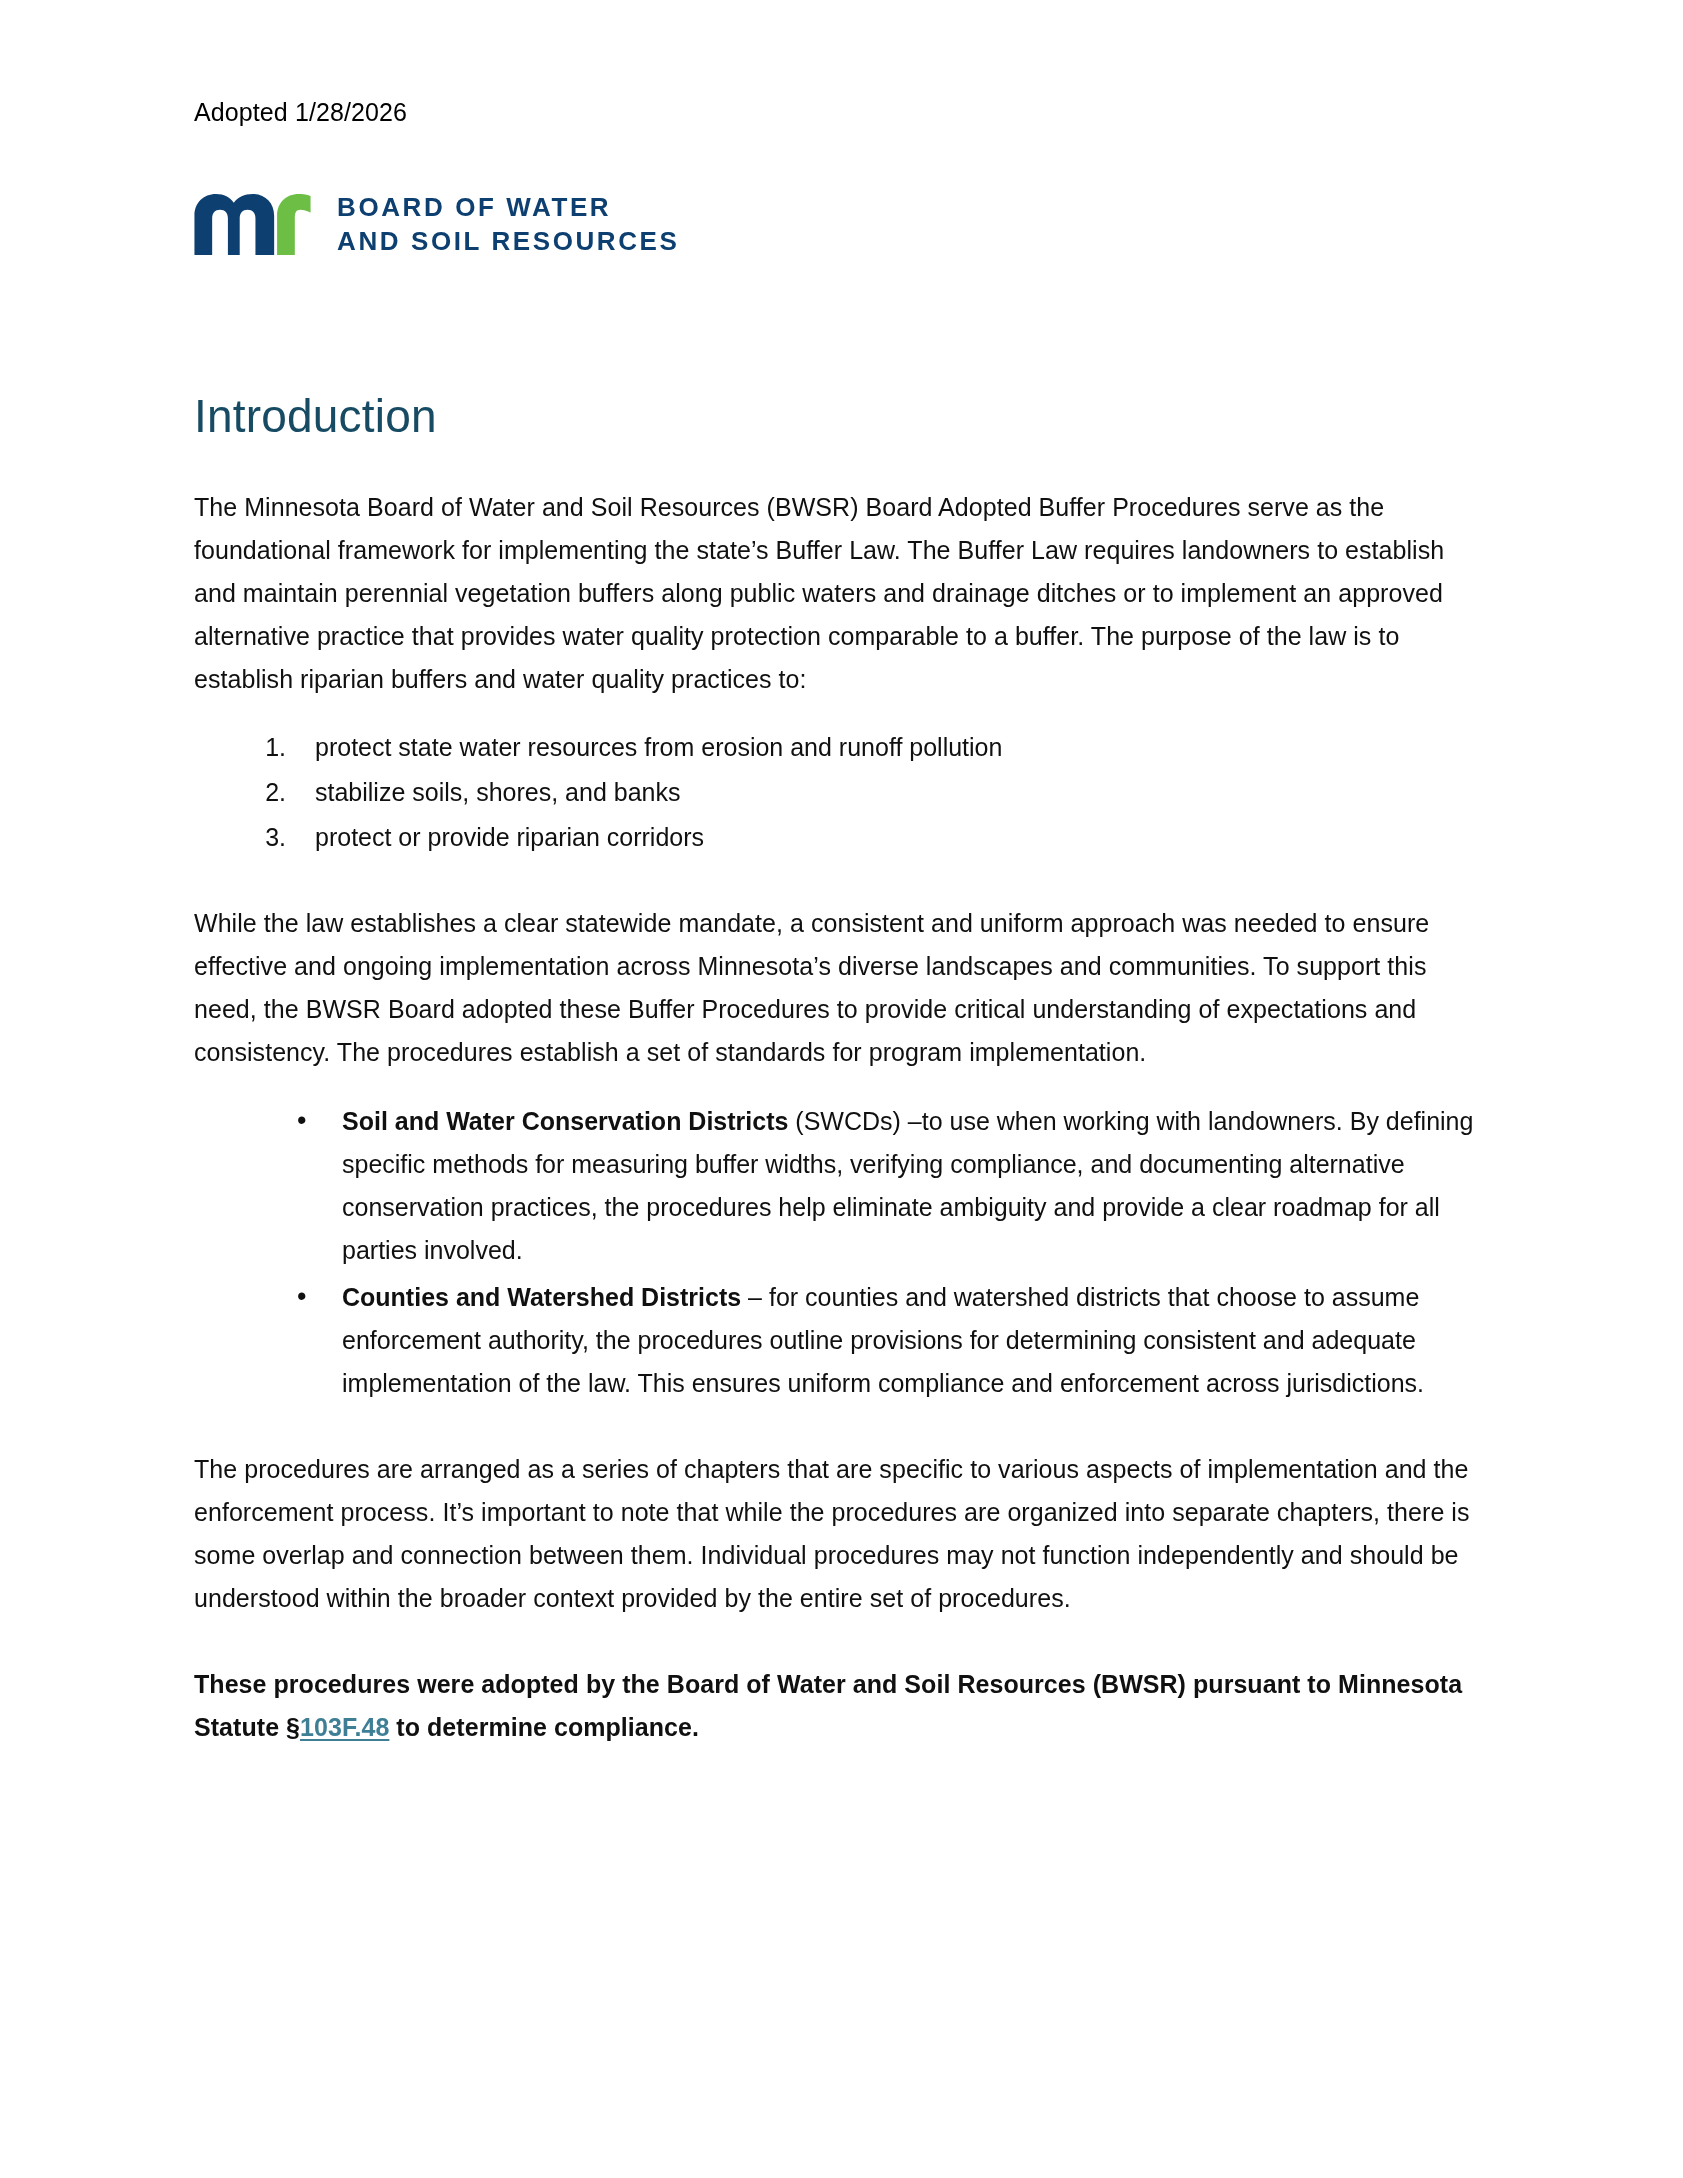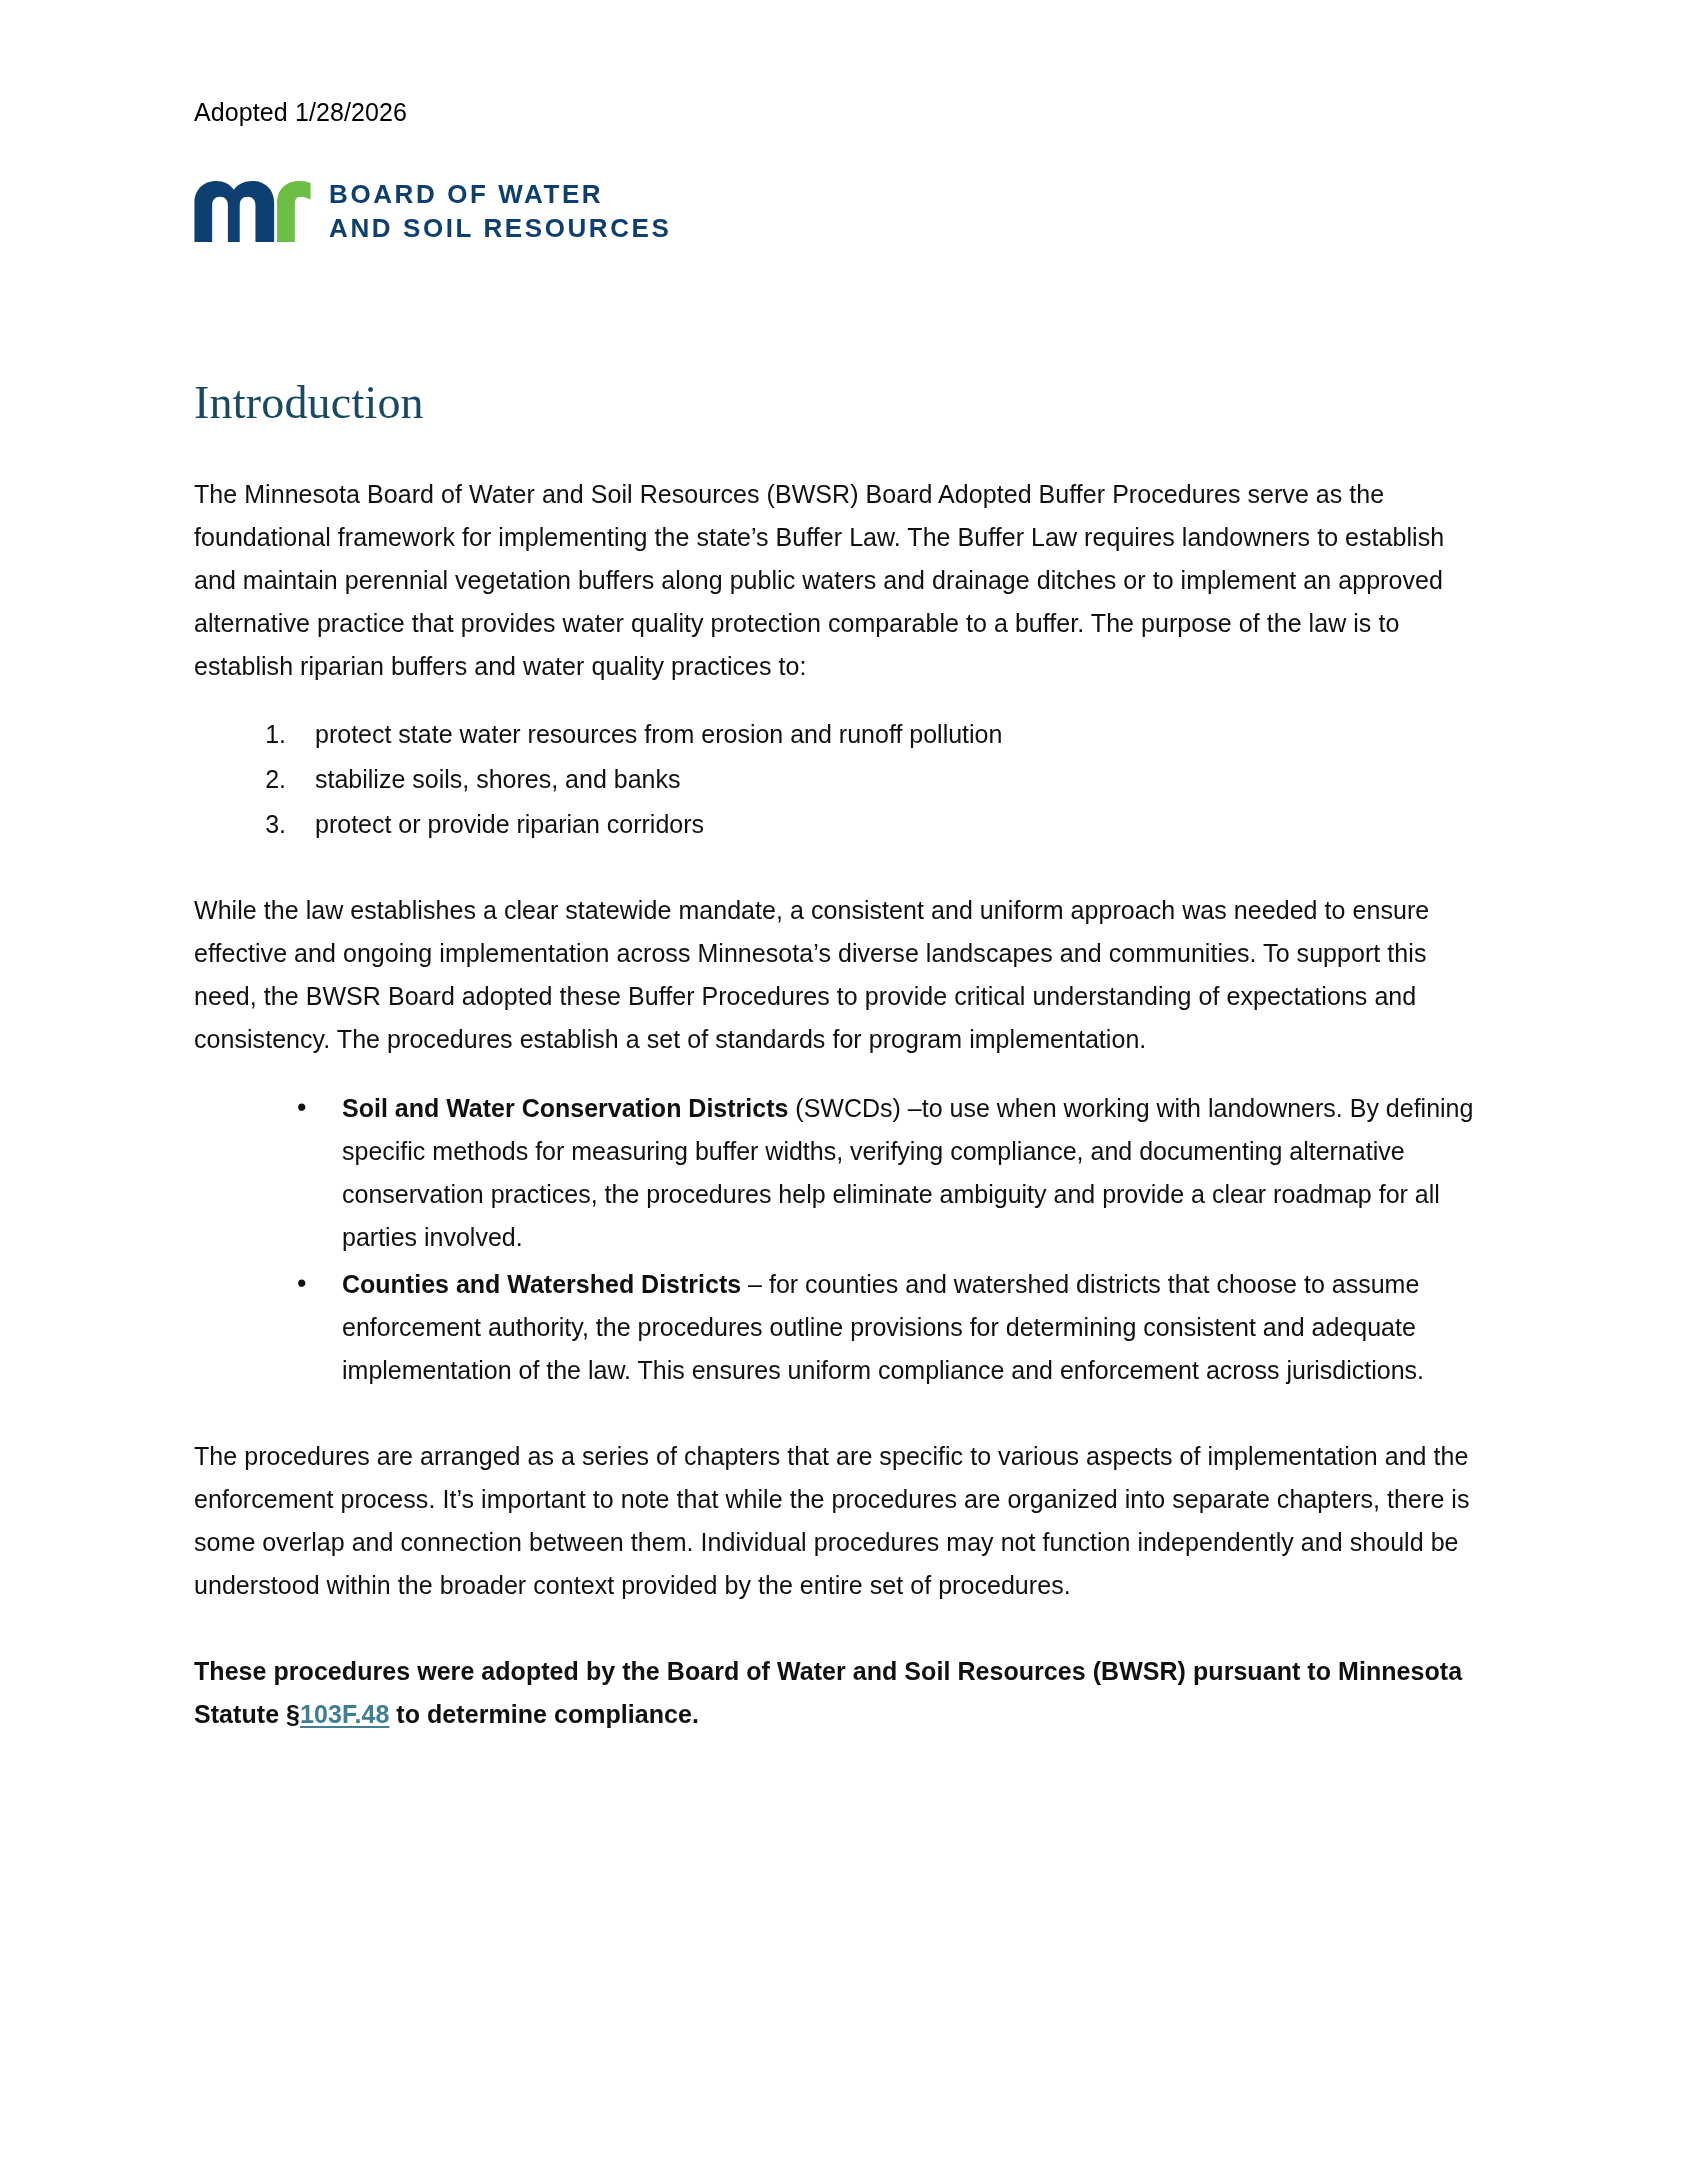--- a/index.html
+++ b/index.html
@@ -36,24 +36,24 @@
   .adopted-date {
     font-size: 25px;
     line-height: 1.2;
     color: #000000;
     padding-top: 97px;
     letter-spacing: 0.1px;
   }
 
   
   .logo-block {
-    margin-top: 48px;
+    margin-top: 61px;
     display: flex;
     align-items: center;
-    gap: 18px;
+    gap: 26px;
     height: 73px;
   }
   .logo-mark {
     display: block;
     width: 117px;
     height: 61px;
     flex: 0 0 auto;
   }
   .logo-wordmark {
     font-size: 26px;
@@ -65,21 +65,20 @@
   }
 
   
   .h1 {
     font-size: 46px;
     font-weight: normal;
     line-height: 1.15;
     color: #174b63;
     margin-top: 129px;
     letter-spacing: 0.2px;
-    font-family: Liberation Serif, serif;
   }
   .h2 {
     font-size: 33px;
     font-weight: normal;
     line-height: 1.2;
     color: #174b63;
     margin-top: 45px;
     letter-spacing: 0.1px;
   }
 

